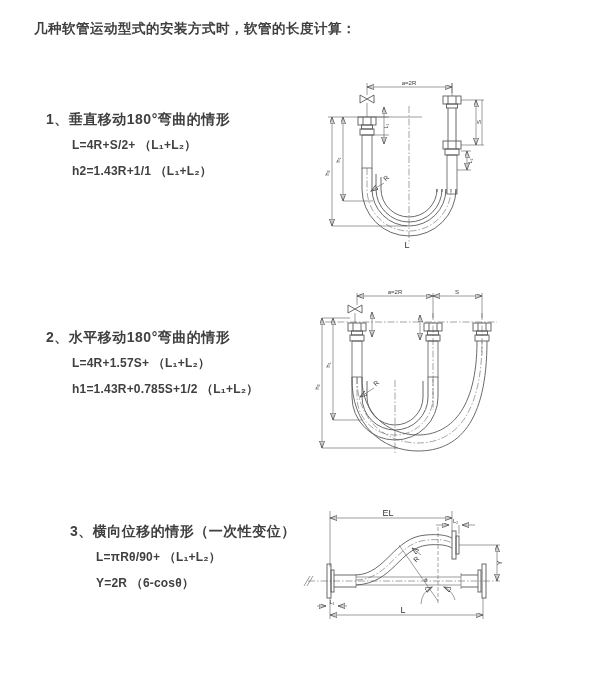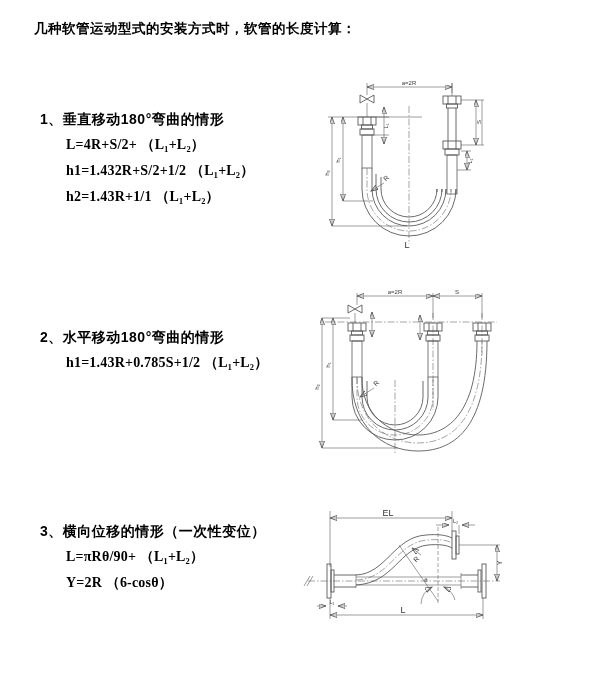--- a/index.html
+++ b/index.html
@@ -1,22 +1,22 @@
 <!DOCTYPE html>
 <html><head>
 <meta charset="utf-8">
 <style>
   html,body{margin:0;padding:0;background:#fff;}
   #page{position:relative;width:600px;height:675px;background:#ffffff;overflow:hidden;
-        font-family:"Liberation Sans","DejaVu Sans",sans-serif;color:#000000;}
+        font-family:"Liberation Sans","DejaVu Sans",sans-serif;color:#404040;}
   .doc-title{position:absolute;left:34px;top:20px;font-size:13.5px;font-weight:700;letter-spacing:.5px;}
-  .section{position:absolute;left:40px;}
+  .section{position:absolute;left:46px;}
   .sec-heading{margin:0;font-size:14px;font-weight:700;line-height:26px;letter-spacing:.5px;white-space:nowrap;}
-  .formula{margin:0 0 0 26px;font-size:14px;font-weight:700;line-height:26px;white-space:nowrap;letter-spacing:.2px;font-family:Liberation Serif, serif;}
-  #sec1{top:106px;} #sec2{top:304px;margin-top:20px;} #sec3{top:518px;}
+  .formula{margin:0 0 0 26px;font-size:12px;font-weight:700;line-height:26px;white-space:nowrap;letter-spacing:.2px;}
+  #sec1{top:106px;} #sec2{top:304px;margin-top:20px;} #sec3{top:518px;margin-left:24px;}
   .diag{position:absolute;}
   #diag1{left:310px;top:74px;} #diag2{left:310px;top:285px;} #diag3{left:300px;top:503px;}
   svg{display:block;}
   svg line,svg path,svg rect,svg polyline{stroke:#5a5a5a;fill:none;stroke-width:.9;}
   .thin{stroke-width:.6;}
   .cl{stroke-width:.55;stroke-dasharray:7 2 1.5 2;}
   .dash{stroke-width:.55;stroke-dasharray:4 2;}
   .braid{stroke-width:.8;}
   svg text{stroke:none;fill:#3a3a3a;font-family:"Liberation Sans","DejaVu Sans",sans-serif;}
   .dimtxt{font-size:6px;} .dimtxt-s{font-size:5.5px;} .biglab{font-size:9px;fill:#333;} .rlab{font-size:7px;}
@@ -24,26 +24,26 @@
 </head>
 <body>
 
 <div id="page">
 
   <div class="doc-title">几种软管运动型式的安装方式时，软管的长度计算：</div>
 
   <div class="section" id="sec1">
     <p class="sec-heading">1、垂直移动180°弯曲的情形</p>
     <p class="formula">L=4R+S/2+ （L₁+L₂）</p>
-    <p class="formula">h1=1.432R+S/2+1/2 （L₁+L₂）</p>
     <p class="formula">h2=1.43R+1/1 （L₁+L₂）</p>
   </div>
 
   <div class="section" id="sec2">
     <p class="sec-heading">2、水平移动180°弯曲的情形</p>
+    <p class="formula">L=4R+1.57S+ （L₁+L₂）</p>
     <p class="formula">h1=1.43R+0.785S+1/2 （L₁+L₂）</p>
   </div>
 
   <div class="section" id="sec3">
     <p class="sec-heading">3、横向位移的情形（一次性变位）</p>
     <p class="formula">L=πRθ/90+ （L₁+L₂）</p>
     <p class="formula">Y=2R （6-cosθ）</p>
   </div>
 
   <div class="diag" id="diag1">

